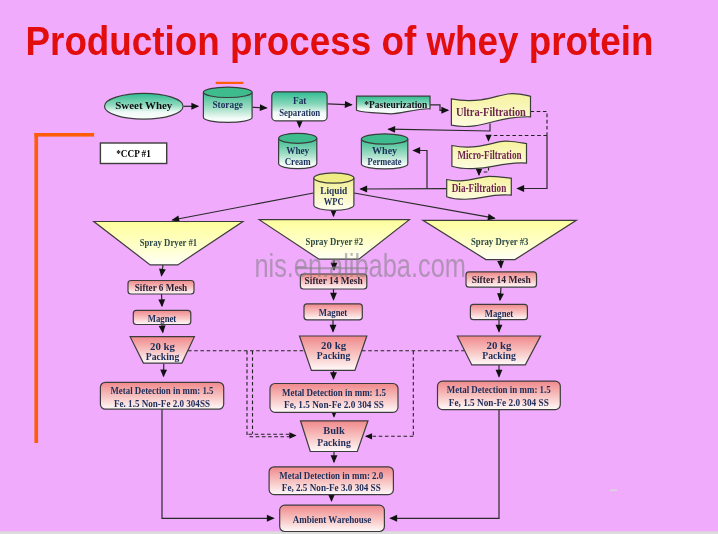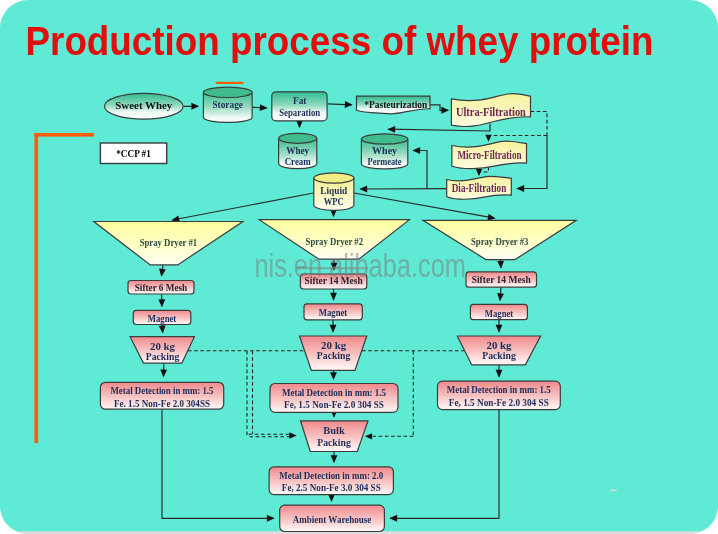--- a/index.html
+++ b/index.html
@@ -1,16 +1,16 @@
 <!DOCTYPE html>
 <html><head>
 <meta charset="utf-8">
 <style>
 html,body{margin:0;padding:0;background:#fff;}
-#wrap{position:relative;width:718px;height:534px;overflow:hidden;background:#5eead4;border-radius:28px;}
+#wrap{position:relative;width:718px;height:534px;overflow:hidden;background:#f0abfc;}
 svg{position:absolute;left:0;top:0;}
 </style>
 </head>
 <body>
 <div id="wrap">
 <svg width="718" height="534" viewBox="0 0 718 534" font-family="Liberation Serif, serif">
 <defs>
 <linearGradient id="gGrad" x1="0" y1="0" x2="0" y2="1">
   <stop offset="0" stop-color="#2fbc91"></stop>
           <stop offset="0.45" stop-color="#8ed9bd"></stop>

